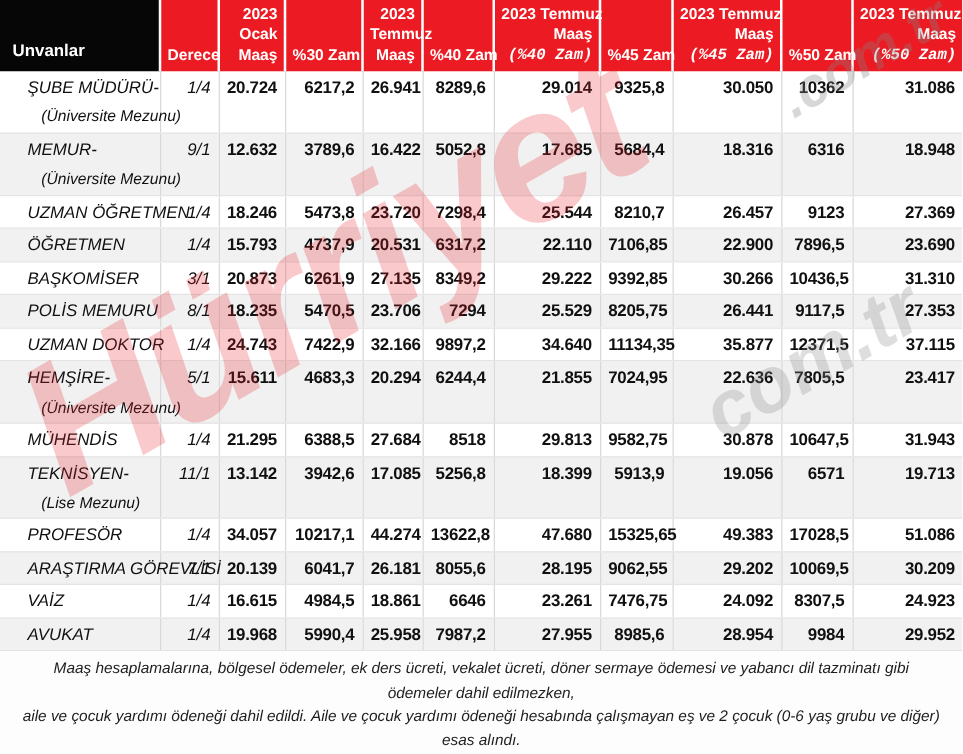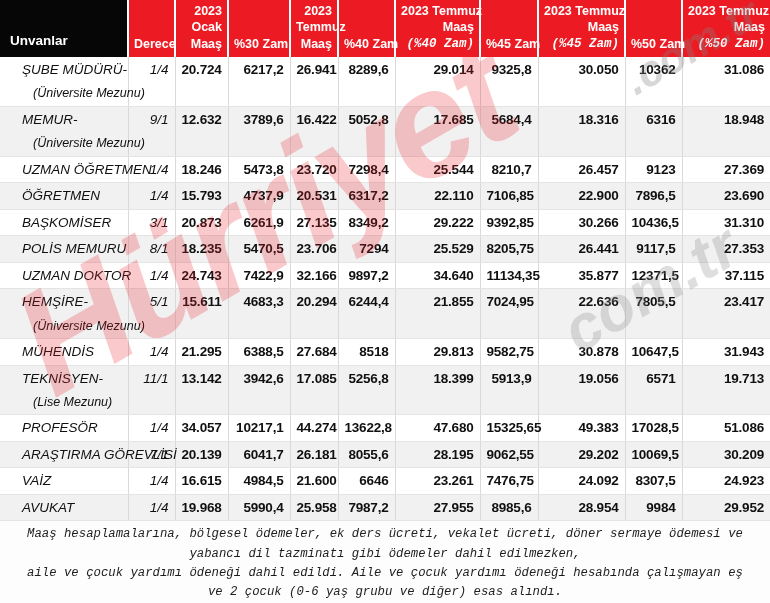--- a/index.html
+++ b/index.html
@@ -41,21 +41,21 @@
   .rowsub { display:block; margin-top:9px; font-size:12.5px; white-space:nowrap;margin-left:11px; }
   td.derece-cell { font-style:italic; text-align:right; }
   td.num-cell { font-weight:bold; text-align:right; letter-spacing:-0.2px; }
 
   
   .footnote {
     flex:1; display:flex; flex-direction:column; justify-content:center;
     text-align:center; font-style:italic; font-size:12.3px; color:#1d1d1d;
     padding:4px 18px; line-height:1.55; background:#fdfdfd;
   }
-  .footnote span { display:block;font-family:Liberation Mono, monospace; }
+  .footnote span { display:block; }
 
   
   .watermark { position:absolute; inset:0; pointer-events:none; overflow:hidden; z-index:5; }
   .wm-hurriyet {
     position:absolute; left:28px; top:268px; font-size:150px; font-weight:800;
     font-style:italic; letter-spacing:-4px; white-space:nowrap;
     color:rgba(233,28,38,0.24); transform:rotate(-30deg); transform-origin:left center;
   }
   .wm-comtr-top {
     position:absolute; left:628px; top:58px; font-size:44px; font-weight:800;
@@ -319,21 +319,21 @@
           <td class="num-cell">10069,5</td>
           <td class="num-cell">30.209</td>
         </tr>
         <tr>
           <td class="name-cell">
             <span class="rowtitle">VAİZ</span>
           </td>
           <td class="derece-cell">1/4</td>
           <td class="num-cell">16.615</td>
           <td class="num-cell">4984,5</td>
-          <td class="num-cell">21.600</td>
+          <td class="num-cell">18.861</td>
           <td class="num-cell">6646</td>
           <td class="num-cell">23.261</td>
           <td class="num-cell">7476,75</td>
           <td class="num-cell">24.092</td>
           <td class="num-cell">8307,5</td>
           <td class="num-cell">24.923</td>
         </tr>
         <tr class="stripe">
           <td class="name-cell">
             <span class="rowtitle">AVUKAT</span>

